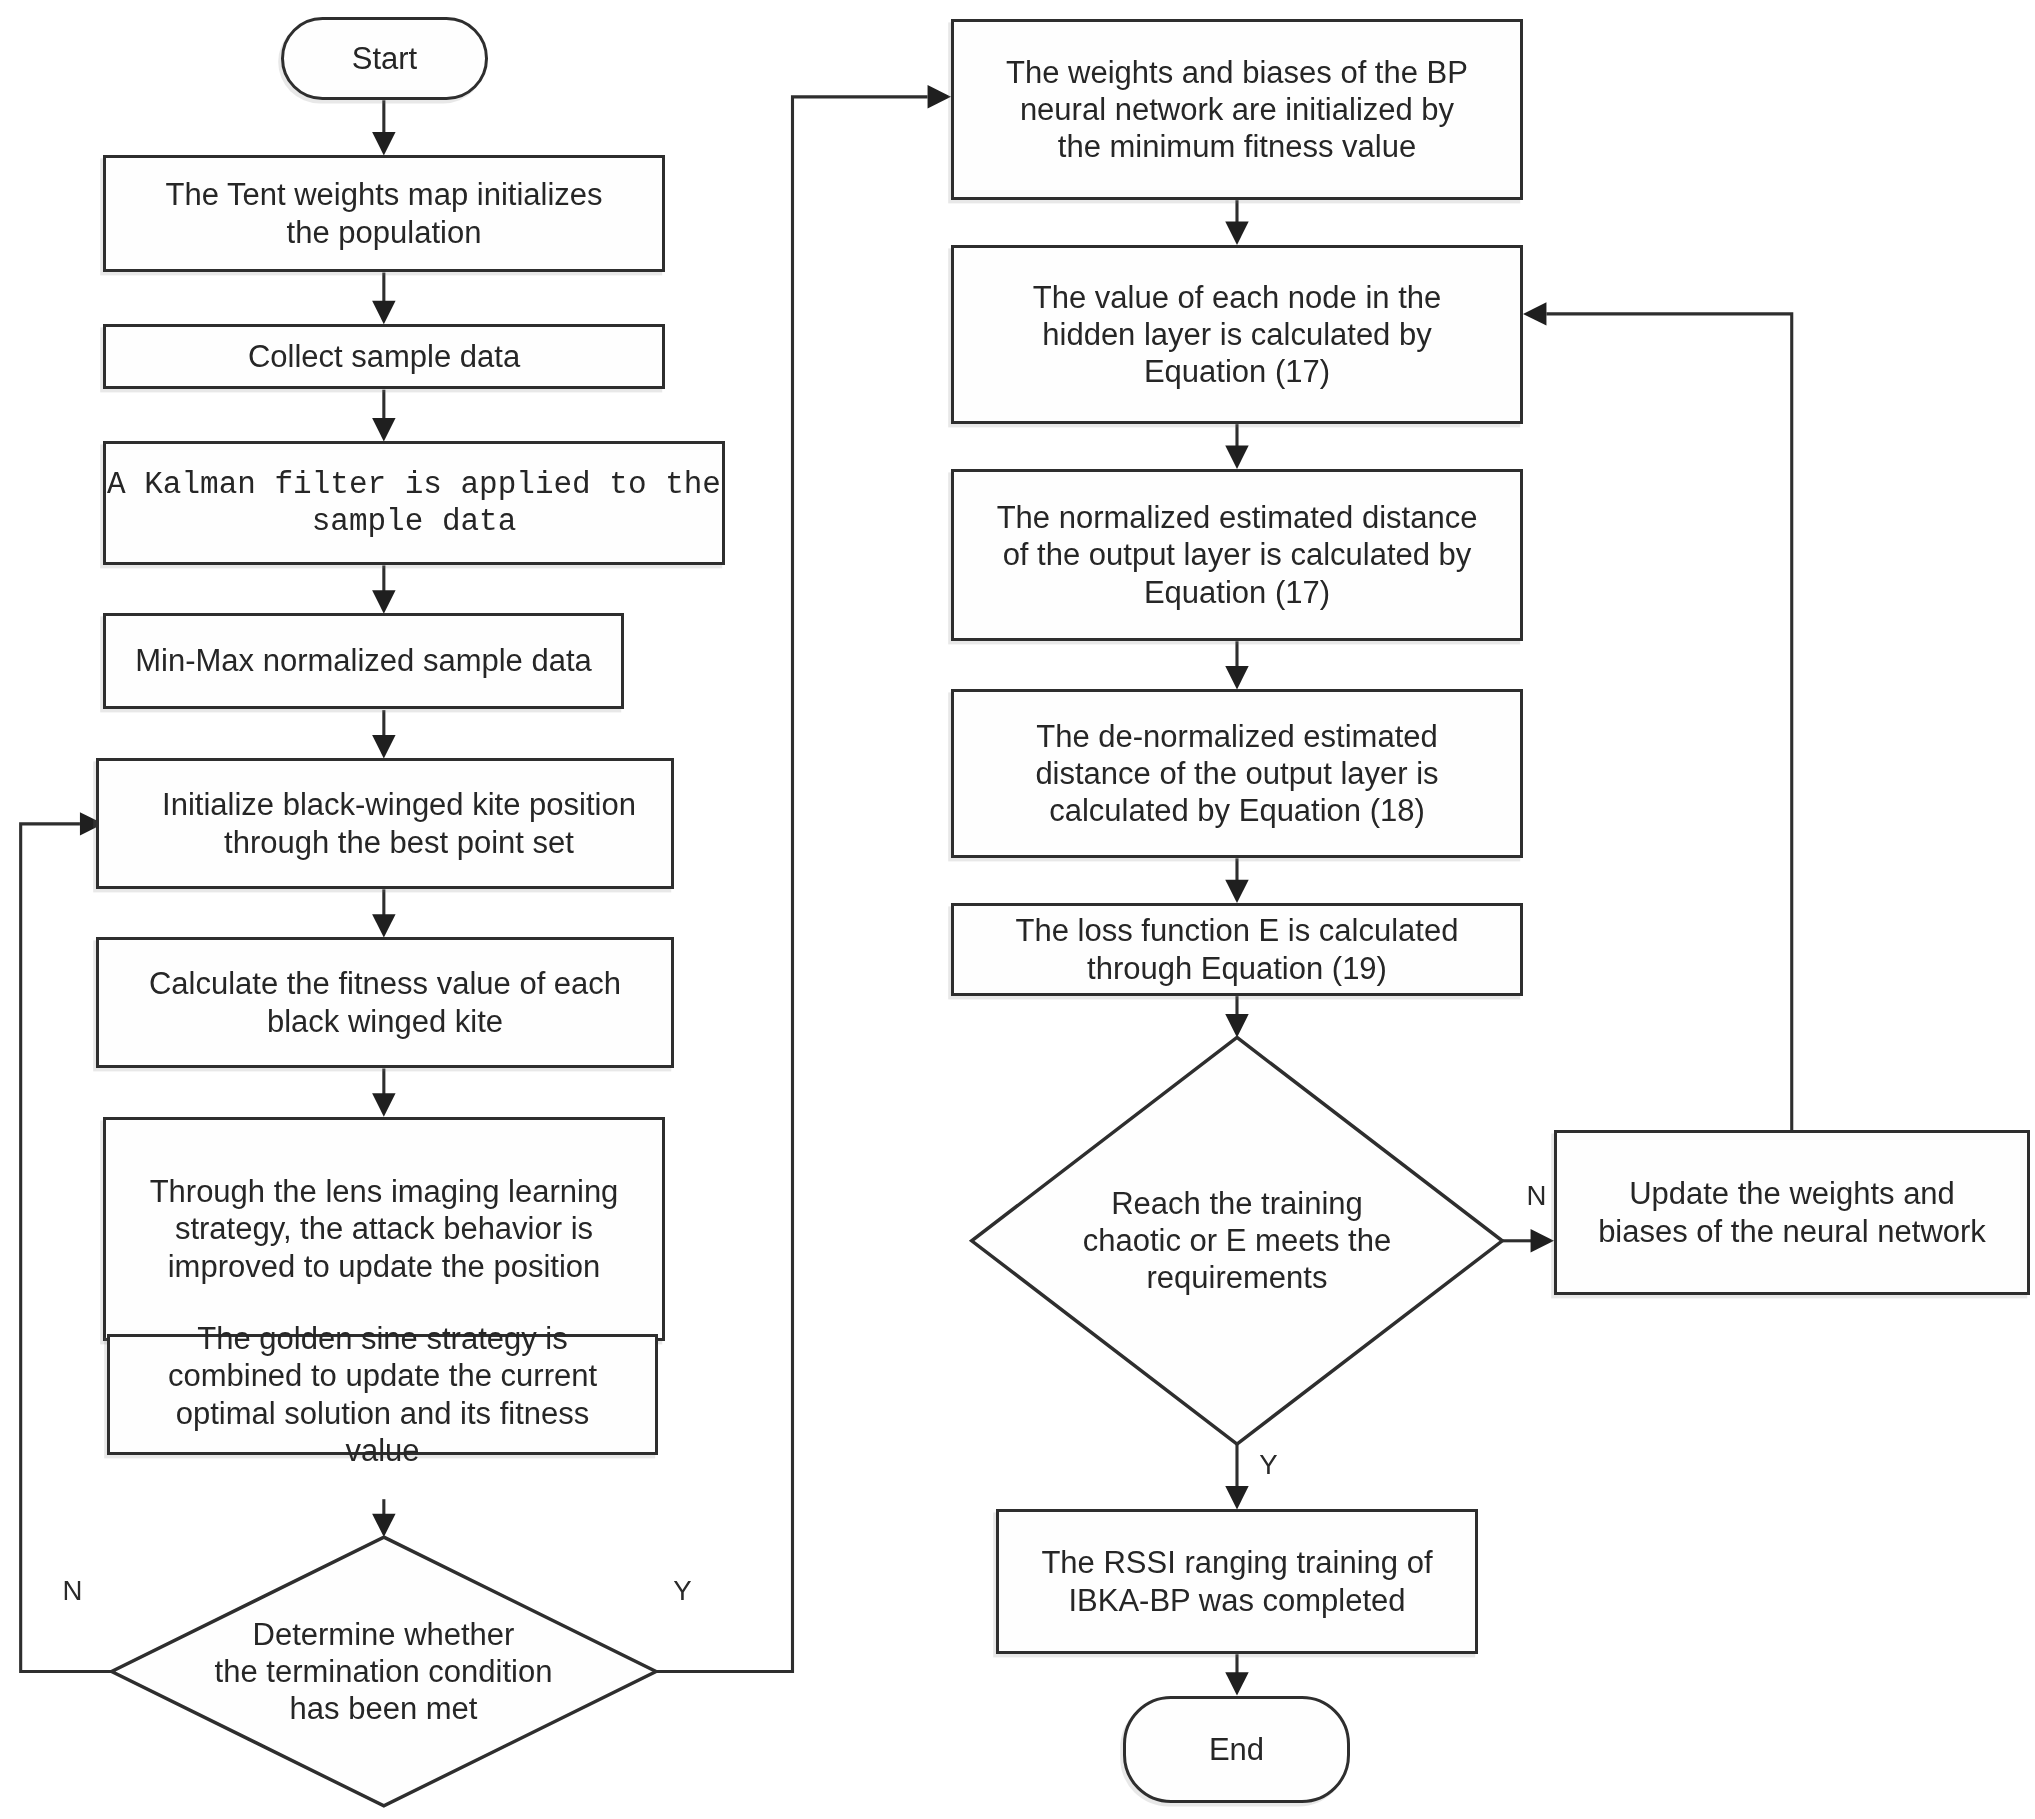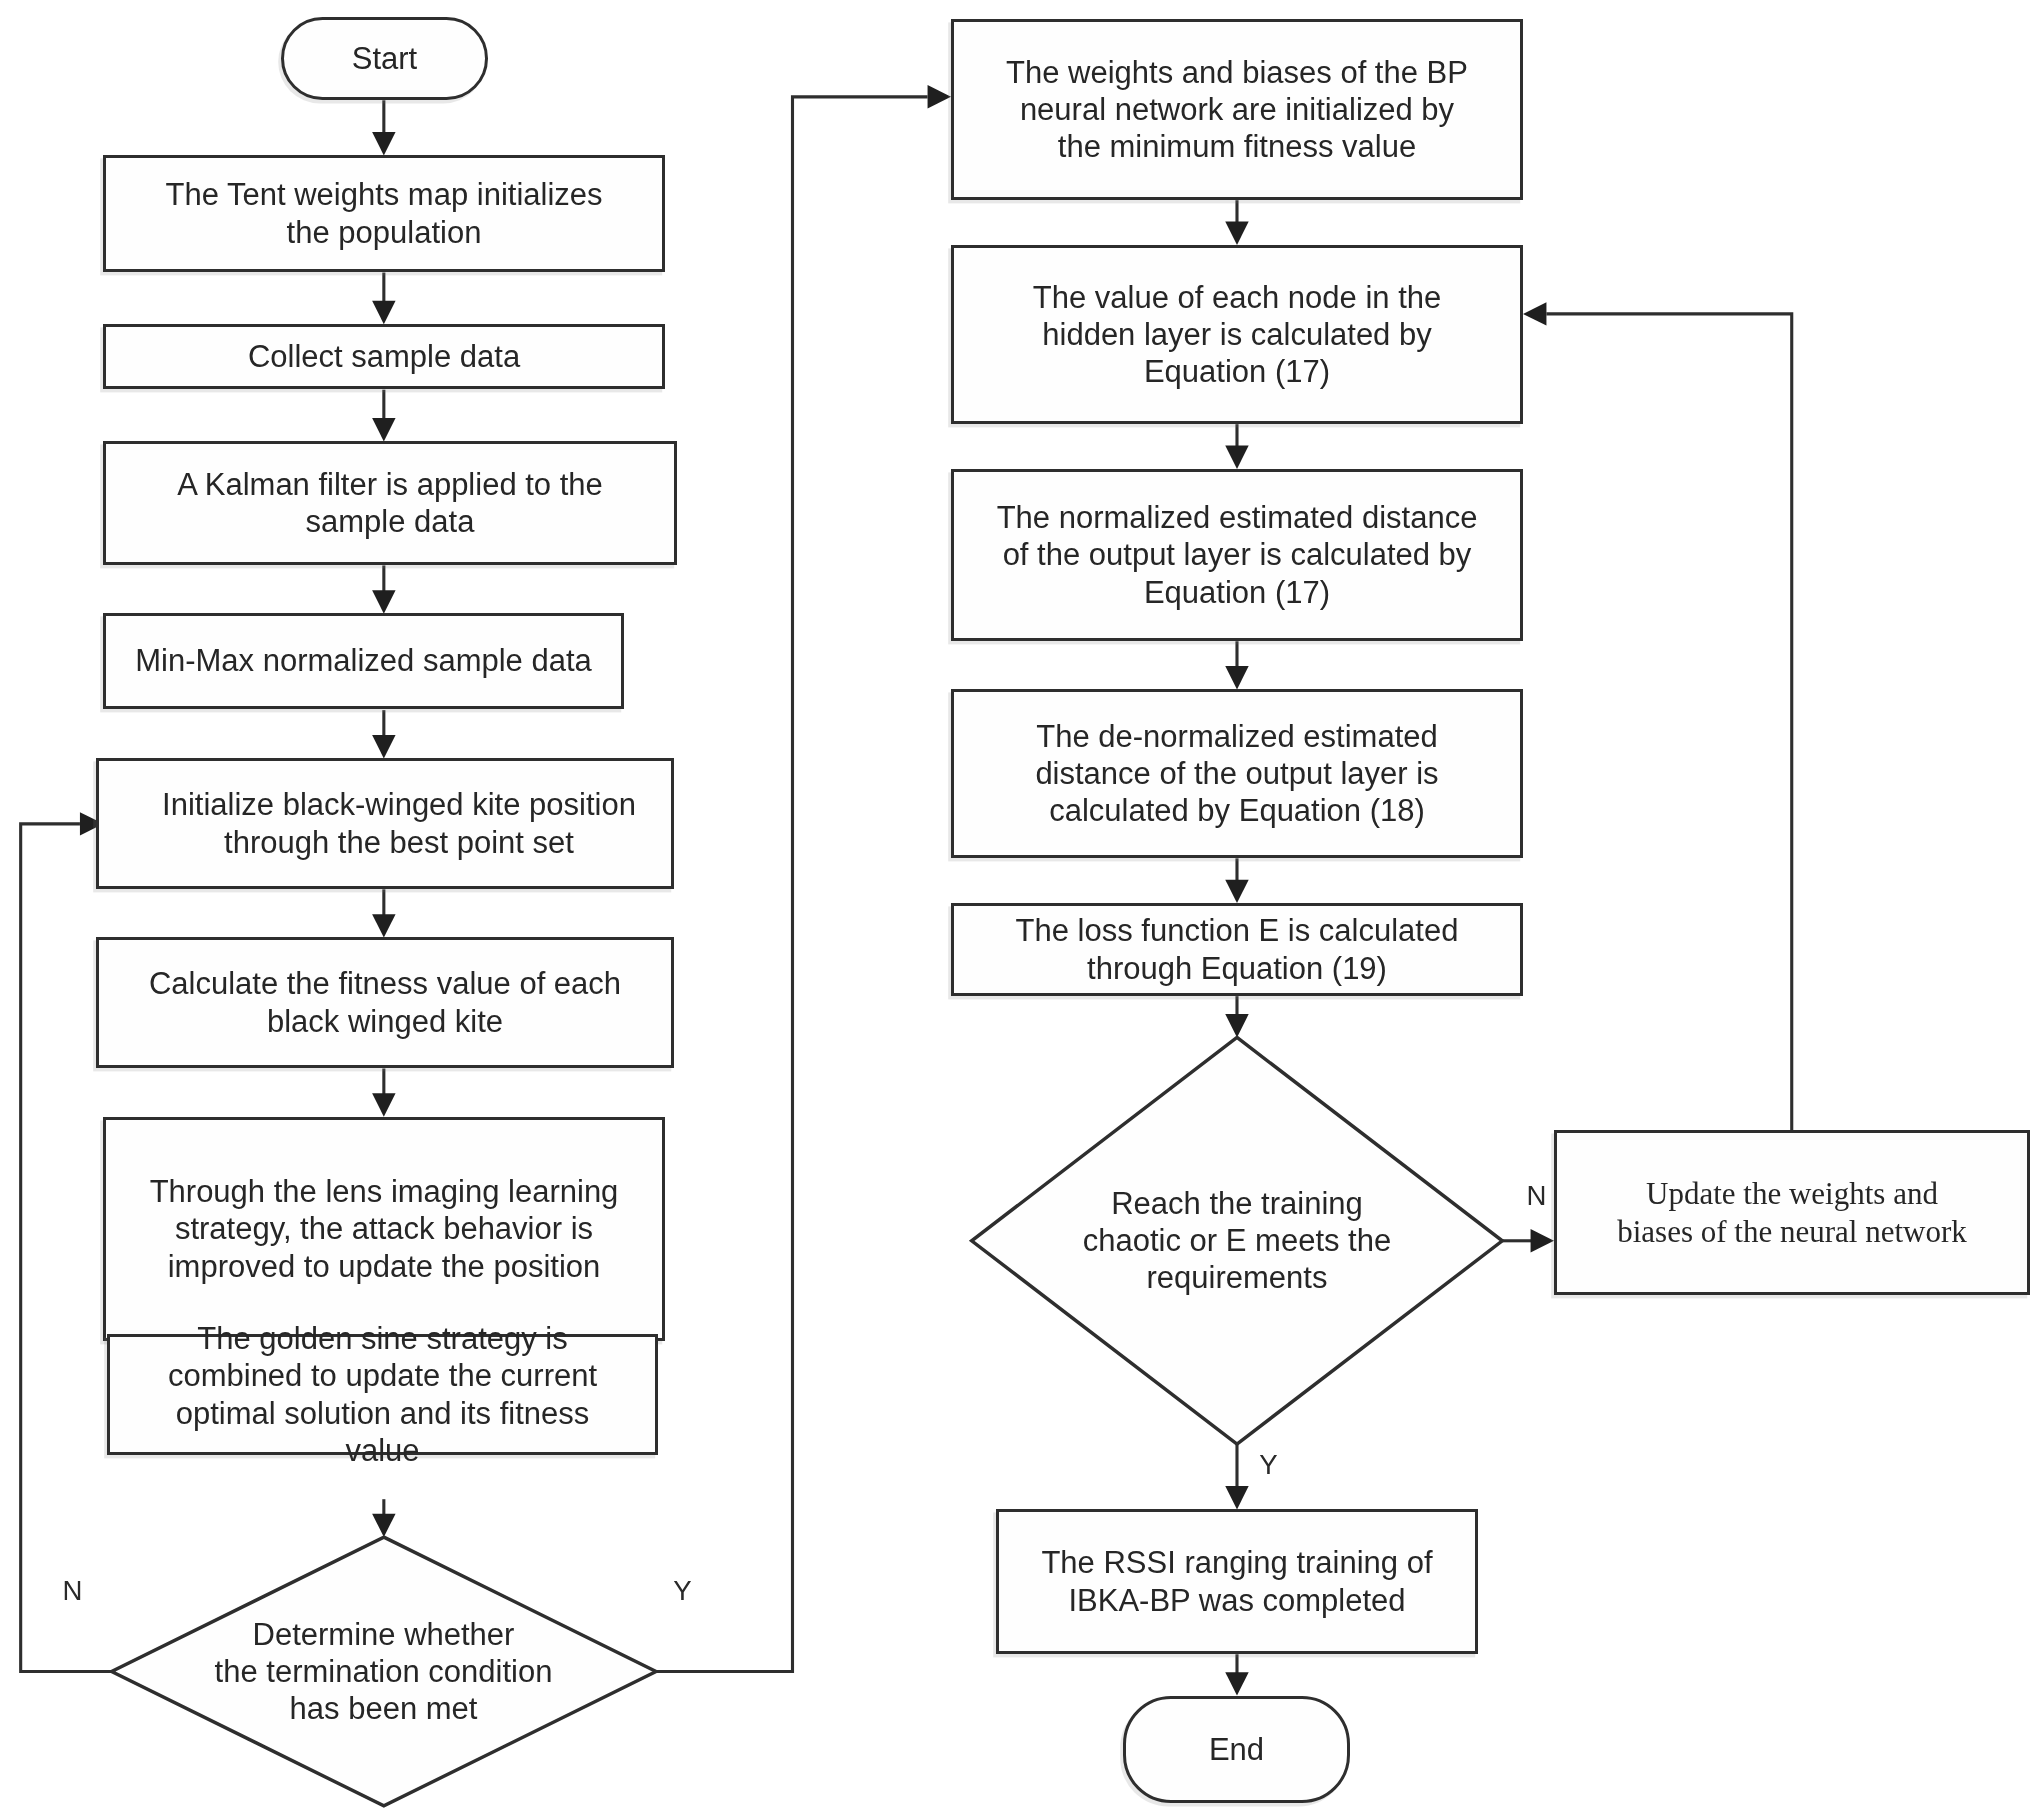--- a/index.html
+++ b/index.html
@@ -58,34 +58,34 @@
   }
   .cline { stroke: #2e2e2e; stroke-width: 4.5; fill: none; }
   .cpoly { stroke: #2e2e2e; stroke-width: 4.5; fill: none; }
   .chead { fill: #1f1f1f; stroke: none; }
   .cdiamond { fill: #fefefe; stroke: #2e2e2e; stroke-width: 5; }
 
   
   #n-start    { left: 281px;  top: 17px;   width: 207px; height: 83px; align-items: center; }
   #n-tent     { left: 103px;  top: 155px;  width: 562px; height: 117px; }
   #n-collect  { left: 103px;  top: 324px;  width: 562px; height: 65px;  }
-  #n-kalman   { left: 103px;  top: 441px;  width: 574px; height: 124px; }
+  #n-kalman   { left: 103px;  top: 441px;  width: 622px; height: 124px; font-family: Liberation Mono, monospace; }
   #n-minmax   { left: 103px;  top: 613px;  width: 521px; height: 96px; }
   #n-initkite { left: 96px;  top: 758px; width: 578px; height: 131px; padding-left: 28px; }
   #n-fitness  { left: 96px;  top: 937px; width: 578px; height: 131px; }
   #n-lens     { left: 103px;  top: 1117px; width: 562px; height: 224px; }
   #n-golden   { left: 107px;  top: 1334px; width: 551px; height: 121px; }
   #lbl-d1     { left: 163px;  top: 1606px; width: 441px; height: 131px; }
   #n-bpinit   { left: 951px; top: 19.3px;   width: 572px; height: 181px; }
   #n-hidden   { left: 951px; top: 245px;  width: 572px; height: 179px; }
   #n-normdist { left: 951px; top: 469px;  width: 572px; height: 172px; }
   #n-denorm   { left: 951px; top: 689px; width: 572px; height: 169px; }
   #n-loss     { left: 951px; top: 903px; width: 572px; height: 93px; }
   #lbl-d2     { left: 1044px; top: 1175px; width: 386px; height: 131px; }
-  #n-update   { left: 1554px; top: 1130px; width: 476px; height: 165px; font-family: Liberation Serif, serif; }
+  #n-update   { left: 1554px; top: 1130px; width: 476px; height: 165px; }
   #n-rssi     { left: 996px; top: 1509px; width: 482px; height: 145px; }
   #n-end      { left: 1123px; top: 1696px; width: 227px; height: 107px; }
 
   #lbl-n1 { left: 52px;   top: 1575px; width: 41px; }
   #lbl-y1 { left: 662px;  top: 1575px; width: 41px; }
   #lbl-n2 { left: 1516px; top: 1180px; width: 41px; }
   #lbl-y2 { left: 1248px; top: 1449px; width: 41px; }
 </style>
 </head>
 <body>

